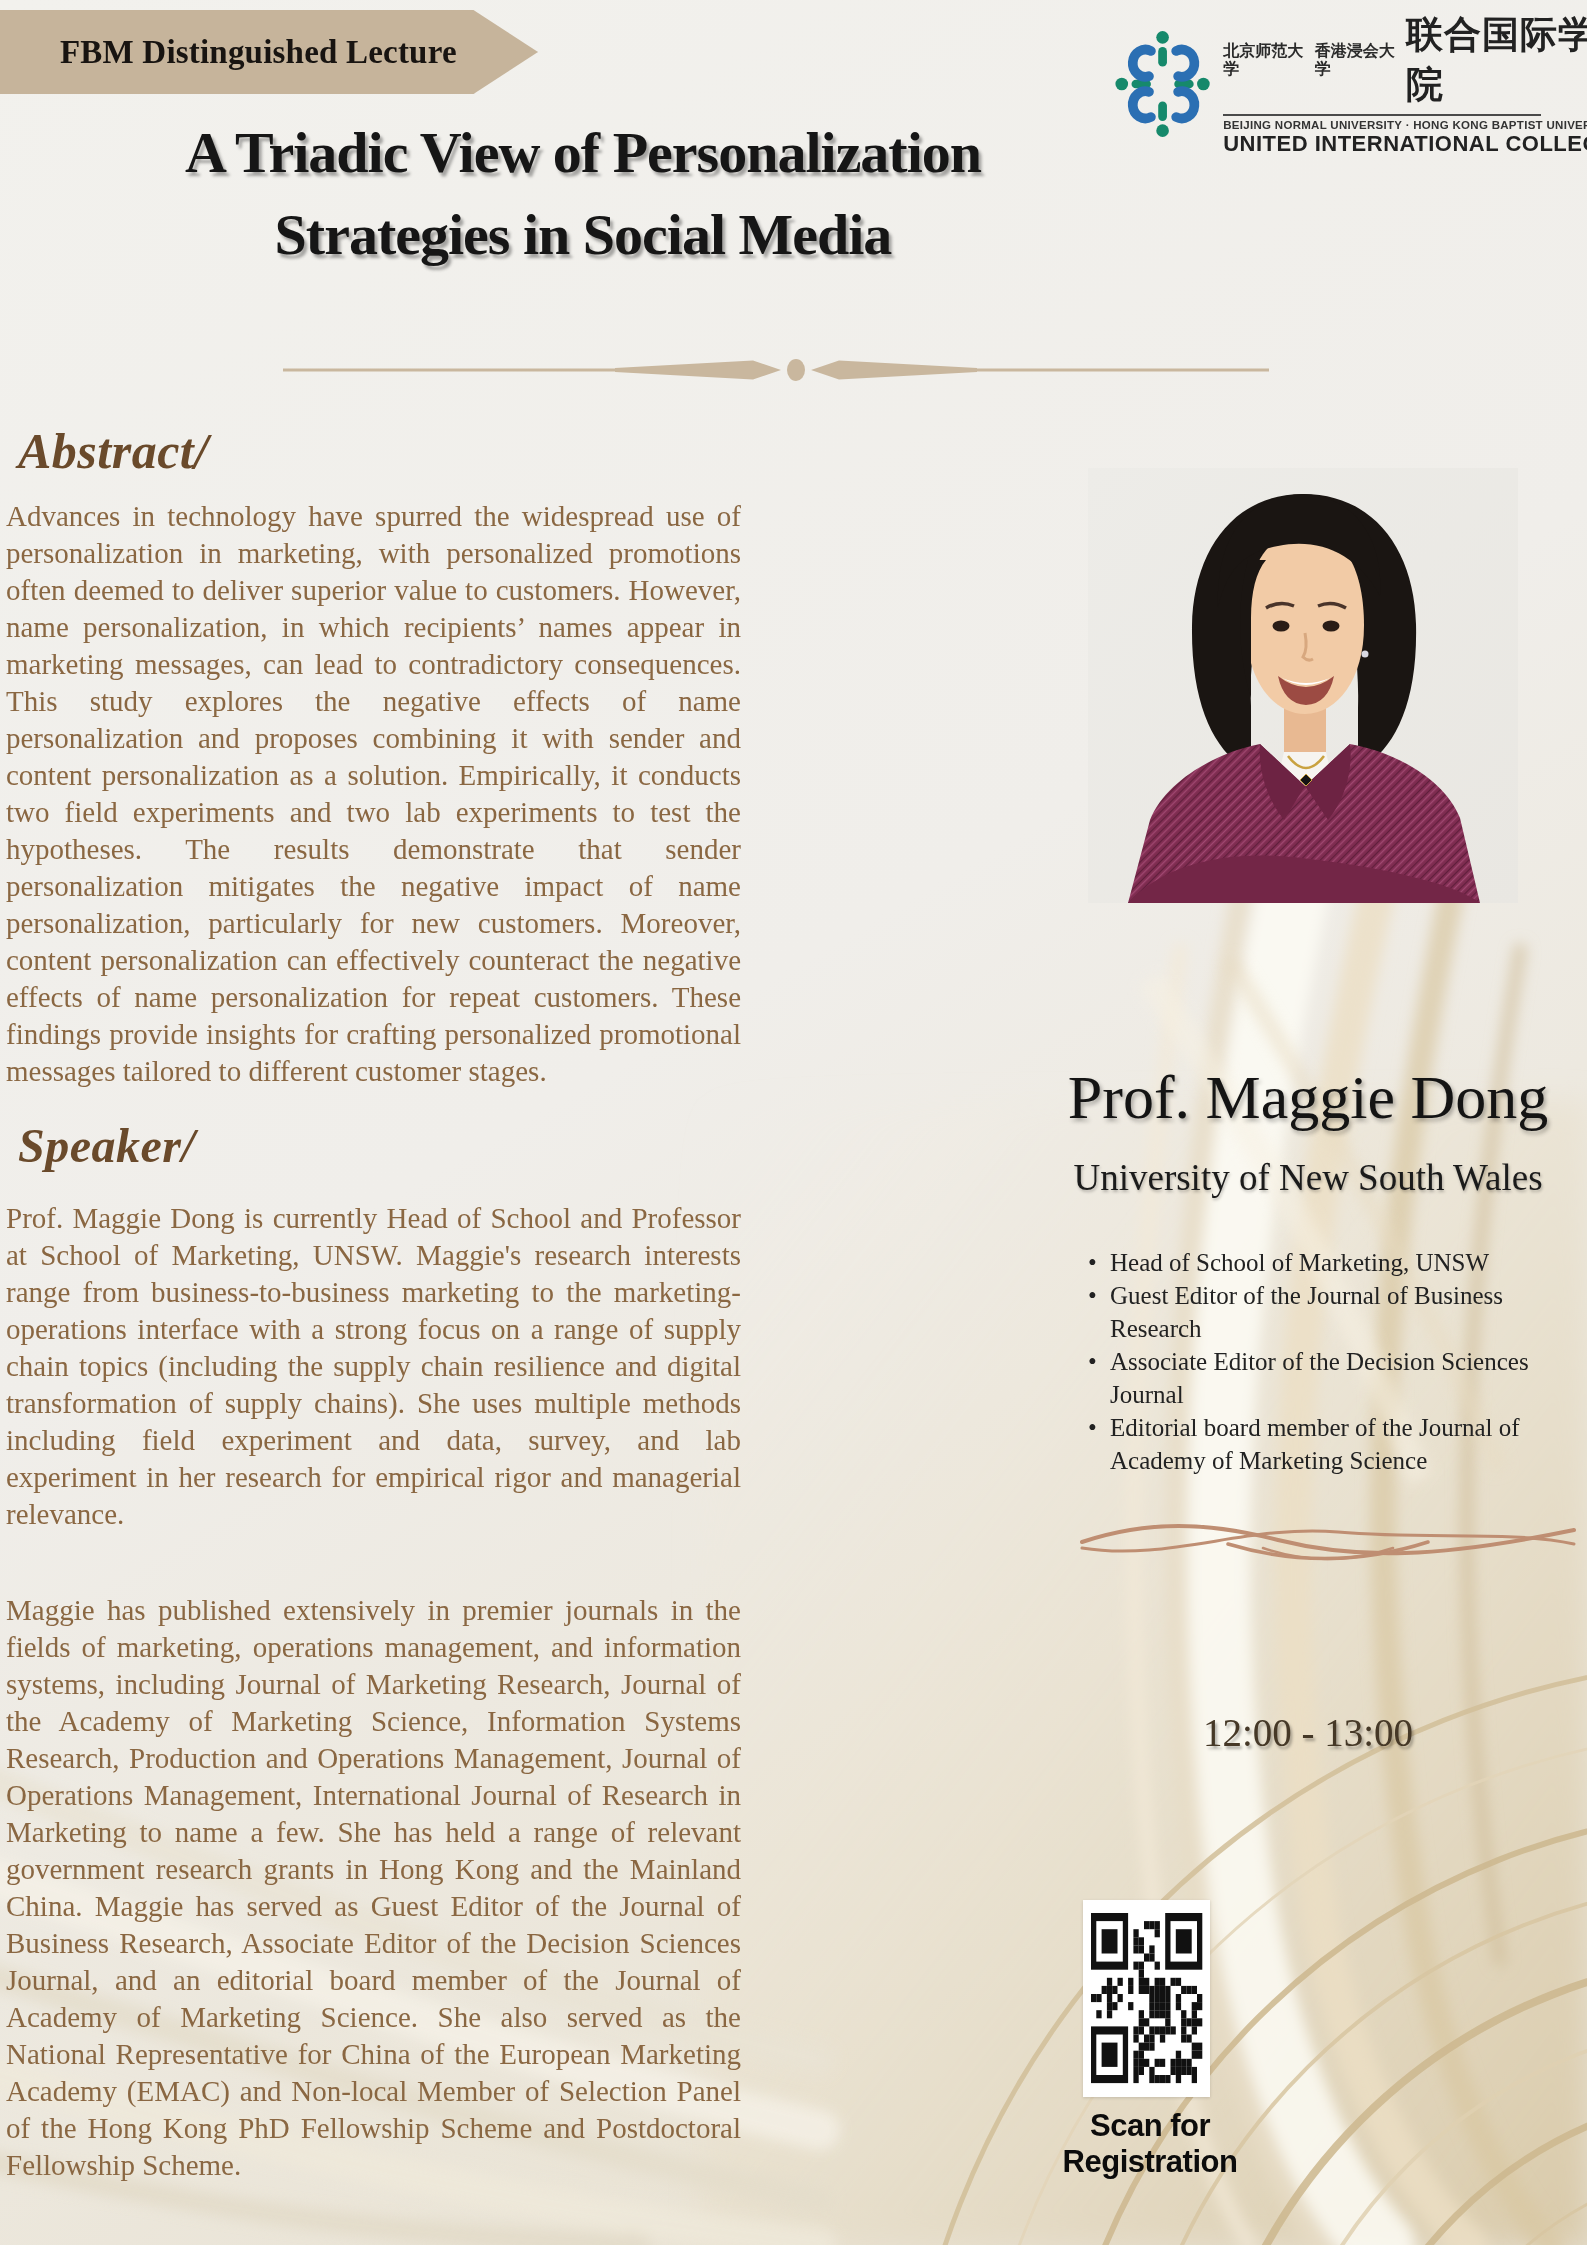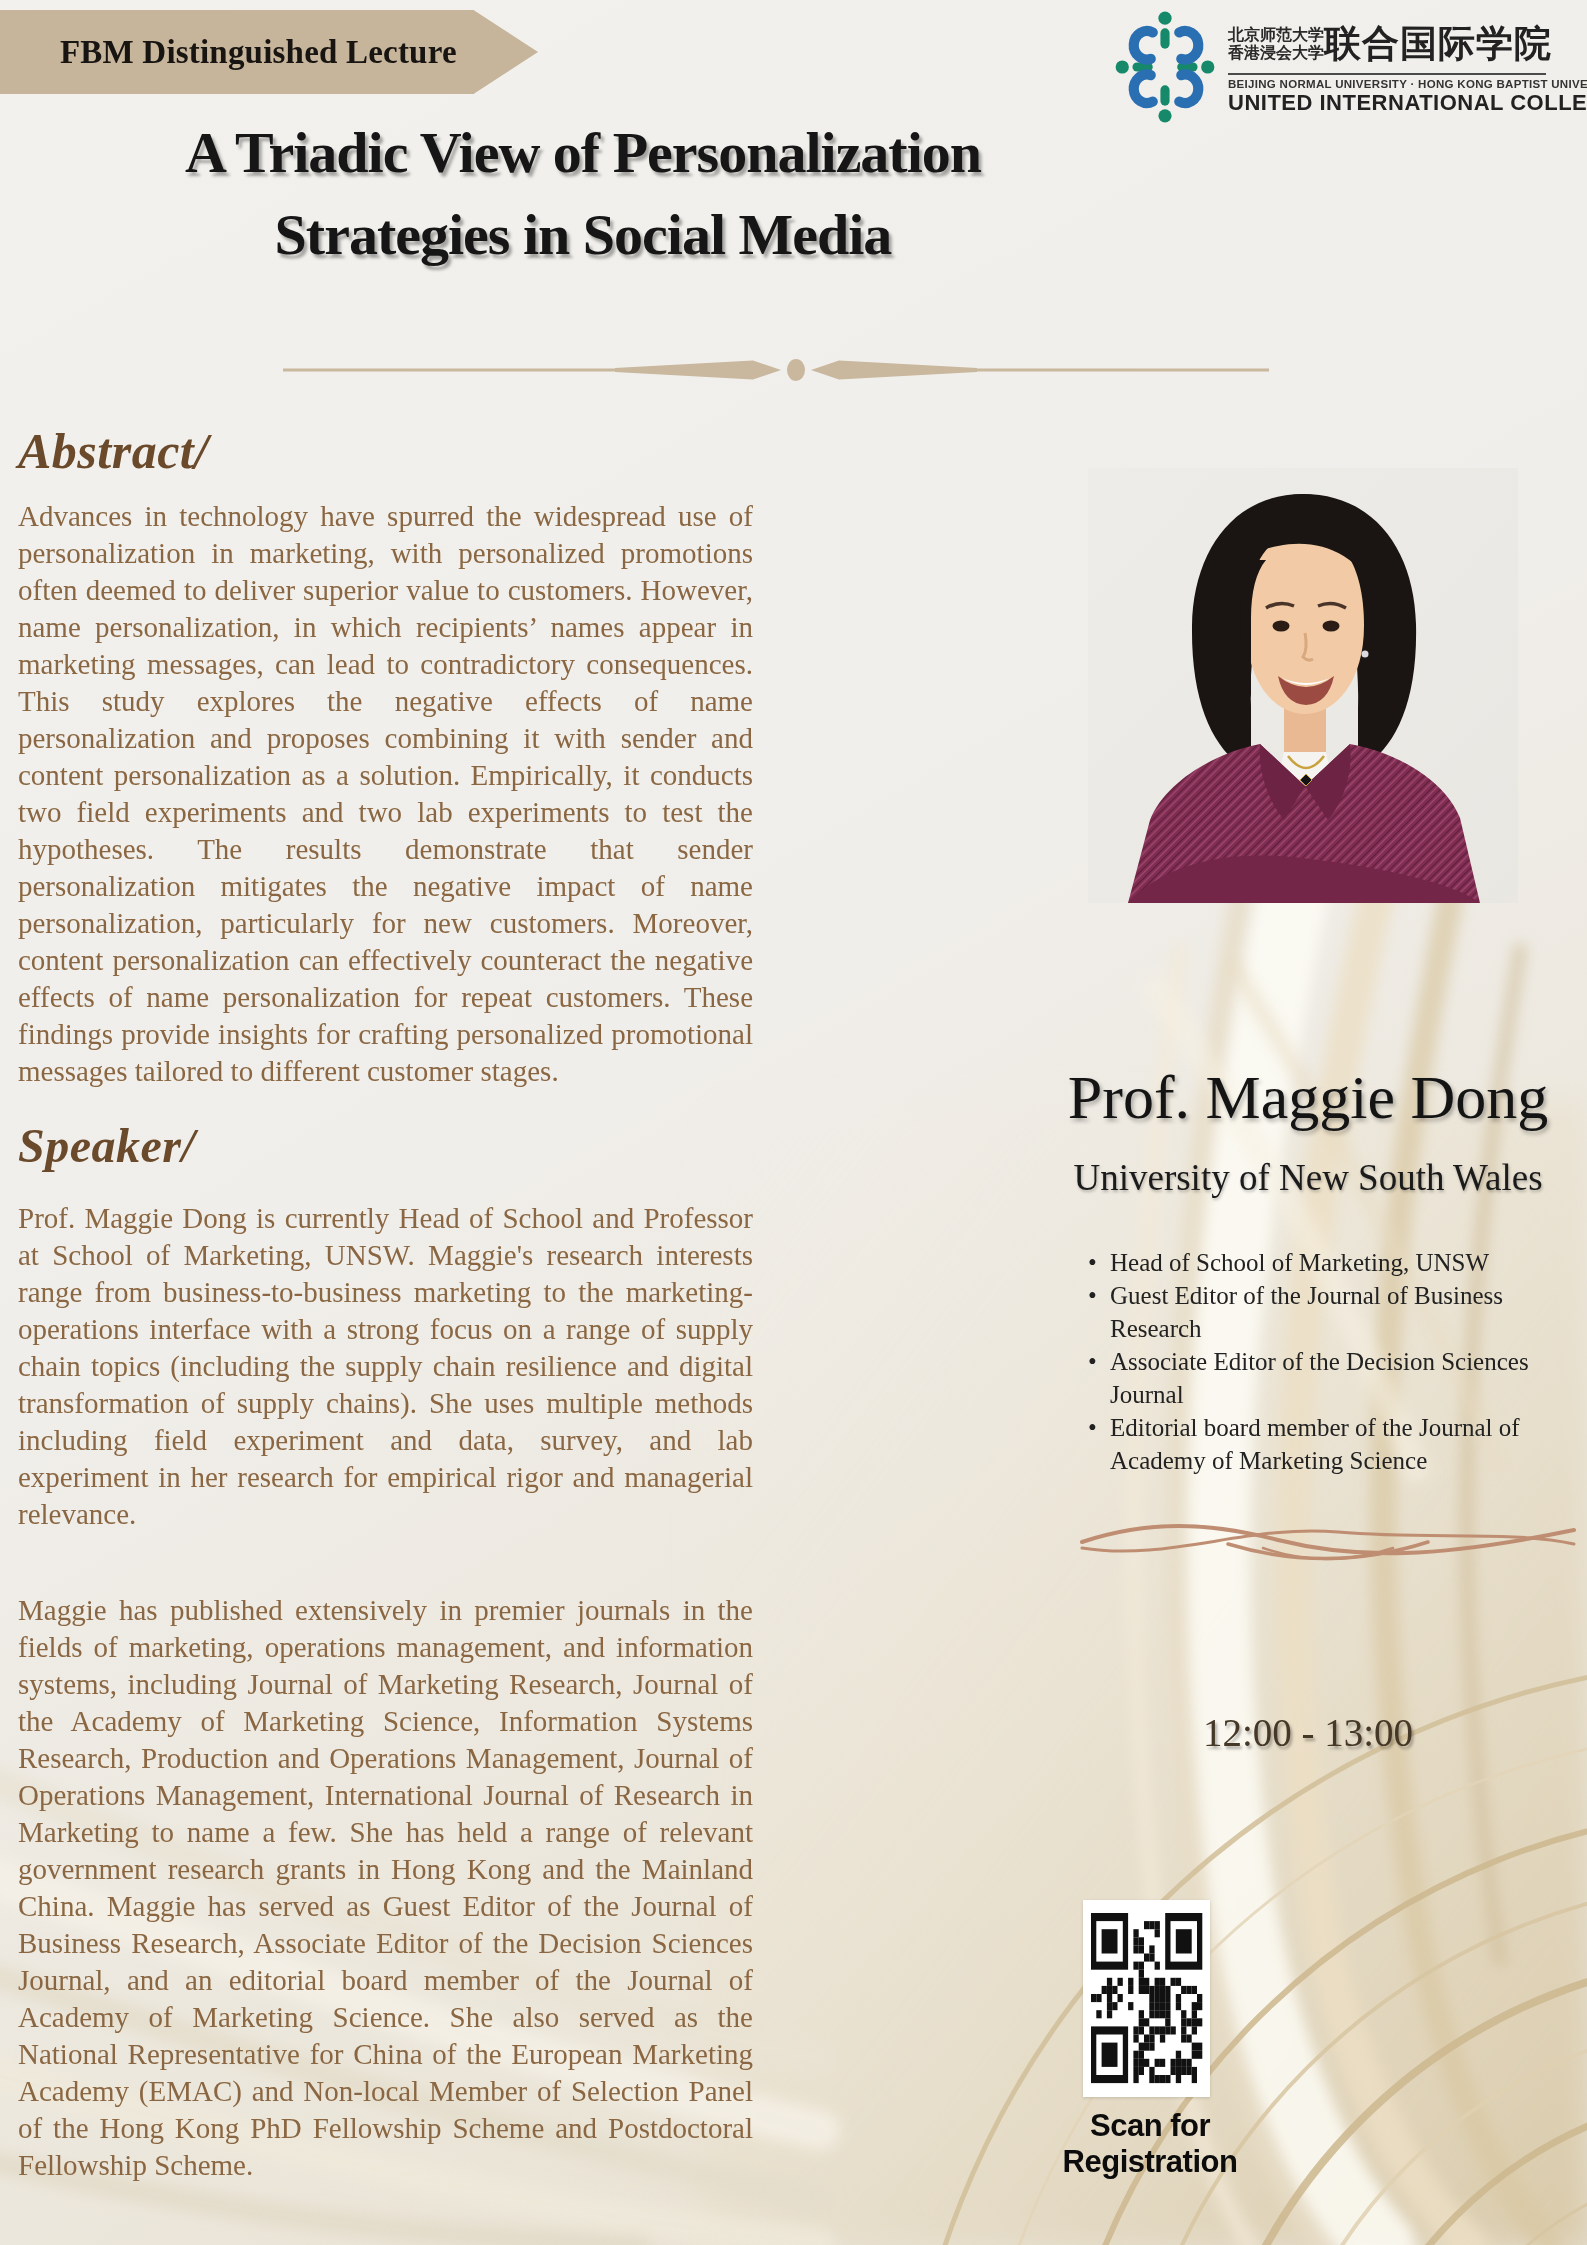--- a/index.html
+++ b/index.html
@@ -24,21 +24,21 @@
   }
   .ribbon span{
     padding-left:24px;font-size:33px;font-weight:bold;color:#181411;
     letter-spacing:.2px;
   }
 
   
   .logo{position:absolute;left:1114px;top:10px;display:flex;align-items:center;gap:12px;}
   .logo-text{display:flex;flex-direction:column;}
   .logo-cn-row{display:flex;align-items:center;}
-  .logo-cn-small{display:flex;flex-direction:column;font-size:16px;line-height:18px;color:#2a2a2a;font-family:"Liberation Sans",sans-serif;font-weight:bold;}
+  .logo-cn-small{display:flex;flex-direction:row;font-size:16px;line-height:18px;color:#2a2a2a;font-family:"Liberation Sans",sans-serif;font-weight:bold;}
   .logo-cn-big{font-size:37px;color:#222;font-family:"Liberation Sans",sans-serif;font-weight:bold;letter-spacing:1px;}
   .logo-rule{height:2px;background:#4a4a4a;margin:4px 0 3px 0;width:318px;}
   .logo-en1{font-size:11.5px;font-weight:bold;color:#333;font-family:"Liberation Sans",sans-serif;letter-spacing:.3px;white-space:nowrap;}
   .logo-en2{font-size:22px;font-weight:bold;color:#222;font-family:"Liberation Sans",sans-serif;letter-spacing:.5px;white-space:nowrap;}
 
   
   .title{
     position:absolute;left:58px;top:112px;width:1050px;
     text-align:center;font-weight:bold;color:#161616;
     font-size:58px;line-height:82px;letter-spacing:-1px;
@@ -46,21 +46,21 @@
   }
   .title-divider{position:absolute;left:283px;top:356px;}
 
   
   .sec-heading{
     position:absolute;left:18px;
     font-size:50px;font-weight:bold;font-style:italic;color:#6a4a2b;
     letter-spacing:.5px;
   }
   .body-par{
-    position:absolute;left:18px;width:735px;
+    position:absolute;left:6px;width:735px;
     font-size:29px;line-height:37px;color:#8a6742;
     text-align:justify;
   }
 
   
   .portrait{position:absolute;left:1088px;top:468px;}
   .prof-name{
     position:absolute;left:1058px;top:1062px;width:500px;text-align:center;
     font-size:62px;color:#141414;letter-spacing:0;
     text-shadow:2px 3px 4px rgba(0,0,0,.3);

